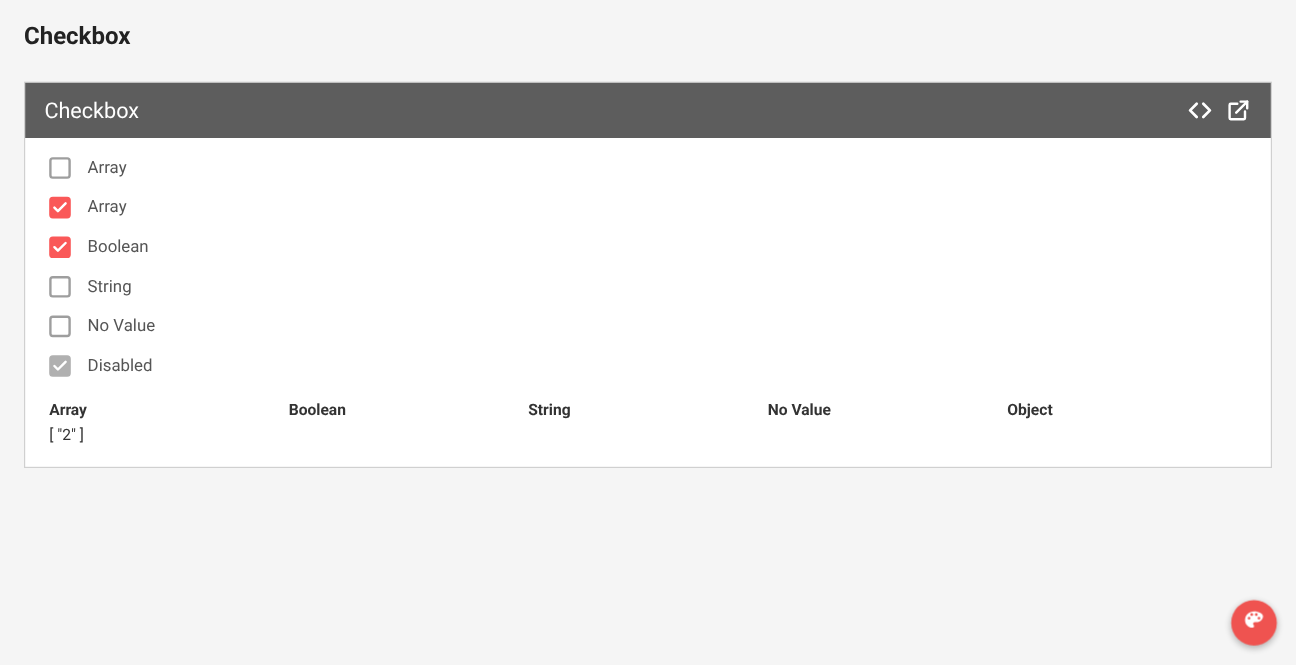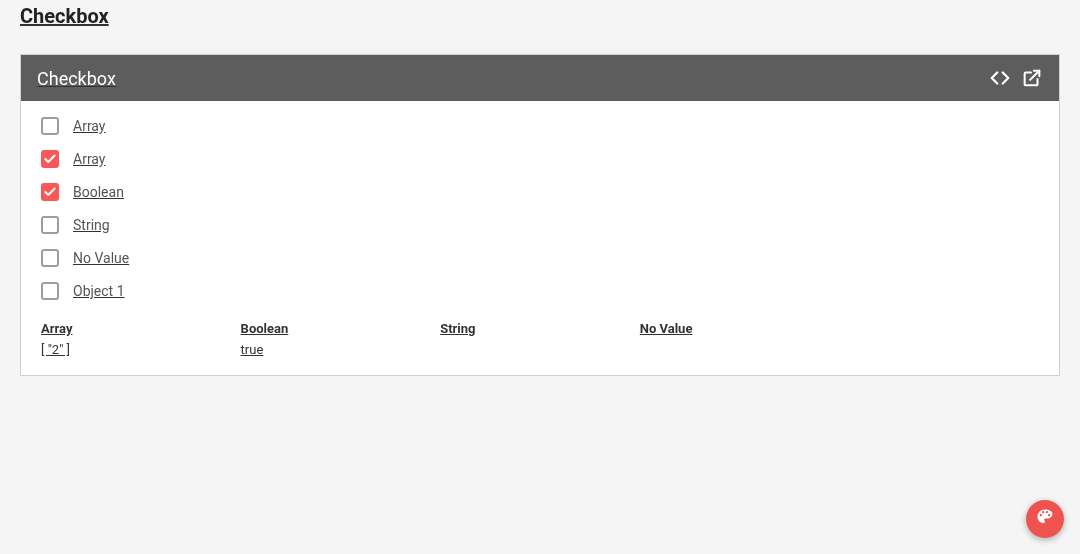--- a/index.html
+++ b/index.html
@@ -5,22 +5,21 @@
     * { box-sizing: border-box; margin: 0; padding: 0; }
     body {
       font-family: "Roboto", "Helvetica Neue", Arial, sans-serif;
       background: #f5f5f5;
       width: 1080px;
       height: 554px;
       overflow: hidden;
       color: #333;
     }
     .page {
-      padding: 4px 20px;
-      text-decoration: underline;
+      padding: 18px 20px;
     }
     .page-title {
       font-size: 20px;
       font-weight: 700;
       color: #222;
       margin-bottom: 26px;
     }
     .panel {
       border: 1px solid #d0d0d0;
       background: #fff;
@@ -181,43 +180,50 @@
       <div class="checkbox-row">
         <span class="cb-box"></span>
         <span class="cb-label">String</span>
       </div>
 
       <div class="checkbox-row">
         <span class="cb-box"></span>
         <span class="cb-label">No Value</span>
       </div>
 
-
-      <div class="checkbox-row">
-        <span class="cb-box"></span>
-        <span class="cb-label">Object 1</span>
-      </div>
+      <div class="checkbox-row">
+        <span class="cb-box disabled-checked">
+          <svg viewBox="0 0 24 24" fill="none" stroke="#fff" stroke-width="3.5" stroke-linecap="round" stroke-linejoin="round">
+              <polyline points="4 12 9 17 20 6"></polyline>
+            </svg>
+        </span>
+        <span class="cb-label">Disabled</span>
+      </div>
+
 
 
 
       <div class="values-row">
         <div class="val-col">
           <div class="val-col-header">Array</div>
           <div class="val-col-value">[ "2" ]</div>
         </div>
         <div class="val-col">
           <div class="val-col-header">Boolean</div>
-          <div class="val-col-value">true</div>
         </div>
         <div class="val-col">
           <div class="val-col-header">String</div>
           <div class="val-col-value"></div>
         </div>
         <div class="val-col">
           <div class="val-col-header">No Value</div>
+          <div class="val-col-value"></div>
+        </div>
+        <div class="val-col">
+          <div class="val-col-header">Object</div>
           <div class="val-col-value"></div>
         </div>
       </div>
 
     </div>
   </div>
 </div>
 
 <div class="fab">
   <span>

